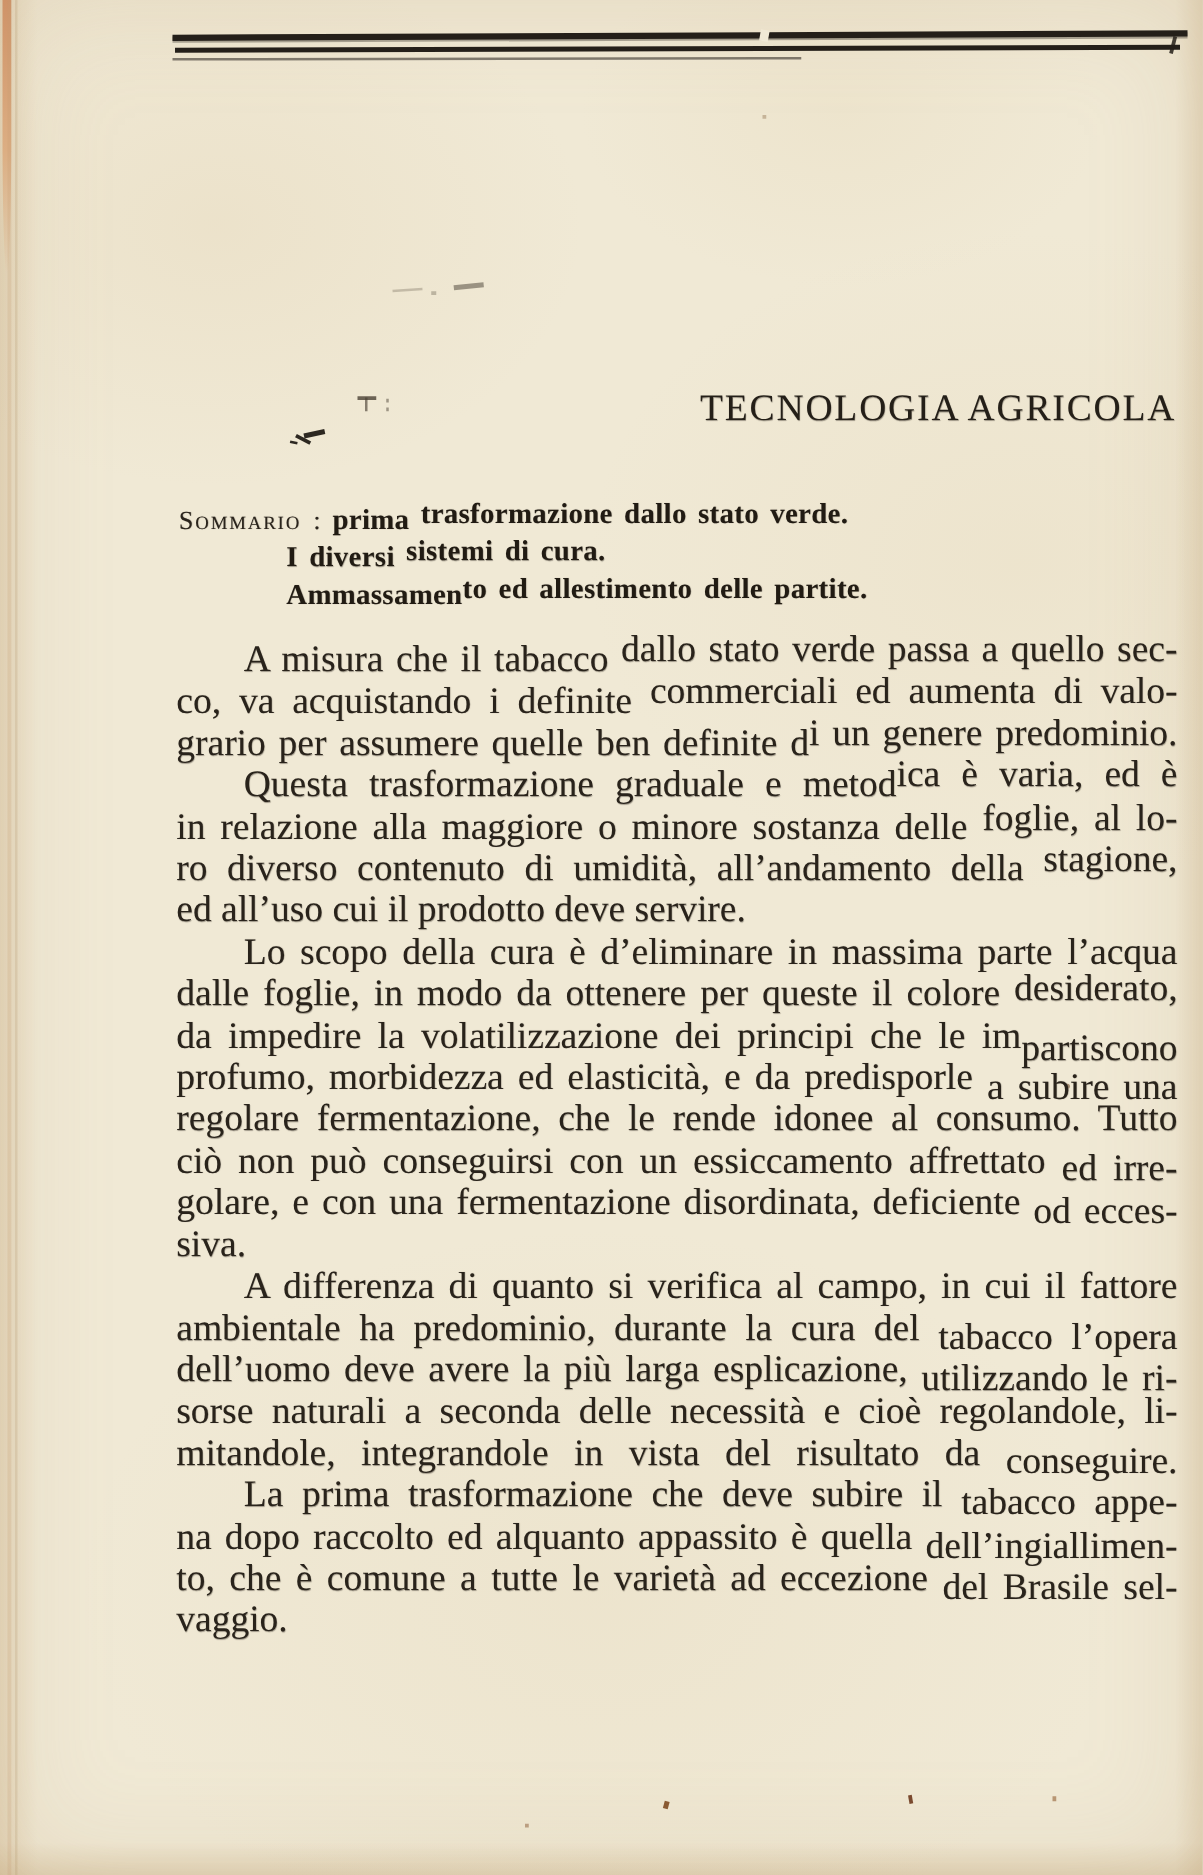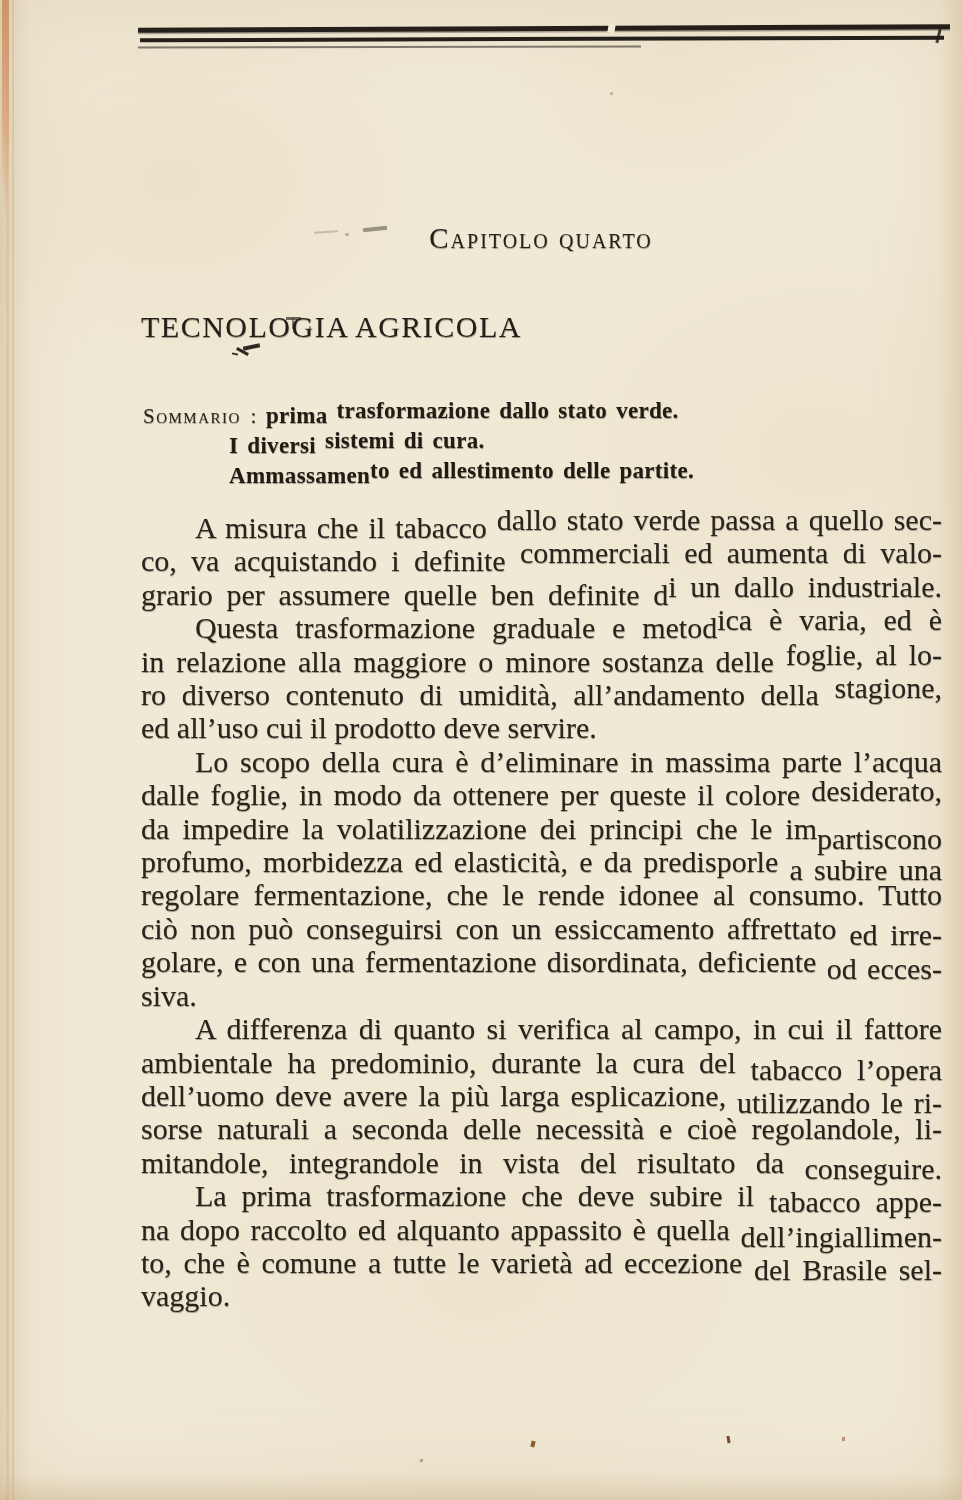--- a/index.html
+++ b/index.html
@@ -27,21 +27,21 @@
   .rules{position:absolute;left:138px;top:26px;width:812px;height:30px;}
   .rule{position:absolute;background:#241f19;}
   .rule1{top:0;left:0;width:100%;height:5px;transform:rotate(-0.25deg);box-shadow:0 1.5px 0 rgba(36,31,25,.35);}
   .rule2{top:11px;left:2px;width:99%;height:4px;transform:rotate(-0.18deg);}
   .rule3{top:20px;left:0;width:62%;height:2px;opacity:.55;transform:rotate(-0.1deg);}
   .rule-notch{position:absolute;left:470px;top:-2px;width:7px;height:9px;background:var(--paper,#f0e9d5);transform:rotate(10deg);}
   .rule-curl{position:absolute;right:10px;top:3px;width:3px;height:14px;background:#241f19;transform:rotate(14deg);opacity:.85;}
 
   .chapter{position:absolute;left:141px;width:800px;top:222px;text-align:center;
     font-variant:small-caps;font-size:29px;letter-spacing:2px;color:#241f18;}
-  .title{position:absolute;left:141px;width:800px;top:310px;text-align:left;
+  .title{position:absolute;left:141px;width:800px;top:310px;text-align:right;
     font-size:30px;letter-spacing:1.5px;color:#241f18;}
 
   .summary{position:absolute;left:143px;top:401px;width:780px;
     font-weight:700;font-size:23px;line-height:30px;color:#211b13;letter-spacing:.3px;word-spacing:3px;}
   .summary .scaps{font-variant:small-caps;font-weight:400;font-size:21px;letter-spacing:1.5px;color:#2a241c;margin-right:8px;text-align:right;}
   .sline.hang{padding-left:86px;}
 
   .bodytext{position:absolute;left:141px;top:511px;width:801px;
     font-size:30px;line-height:33.4px;color:#29231b;}
   .bline{text-align:justify;text-align-last:left;}
@@ -94,34 +94,33 @@
   <div class="mk am1"></div>
   <div class="mk am2"></div>
   <div class="mk am3"></div>
   <div class="mk s1"></div>
   <div class="mk s2"></div>
   <div class="mk s3"></div>
   <div class="mk s4"></div>
   <div class="mk s5"></div>
   <div class="mk s6"></div>
 
-  <div class="chapter">Capitolo quarto</div>
   <div class="title">TECNOLOGIA AGRICOLA</div>
 
   <div class="summary" id="summary">
       <div class="sline"><span class="scaps">Sommario :</span><span class="seg">prima </span><span class="seg" style="top: -5px;">trasformazione dallo stato verde.</span></div>
       <div class="sline hang"><span class="seg">I diversi </span><span class="seg" style="top: -5px; text-align: center;">sistemi di cura.</span></div>
       <div class="sline hang"><span class="seg">Ammassamen</span><span class="seg" style="top: -5px;">to ed allestimento delle partite.</span></div>
     </div>
 
   <div class="bodytext" id="bodytext">
       <div>
         <div class="bline just indent"><span class="seg">A misura che il tabacco </span><span class="seg" style="top: -8px;">dallo stato verde passa a quello sec-</span></div>
         <div class="bline just"><span class="seg">co, va acquistando i definite </span><span class="seg" style="top: -8px;">commerciali ed aumenta di valo-</span></div>
-        <div class="bline just"><span class="seg">grario per assumere quelle ben definite d</span><span class="seg" style="top: -8px;">i un dallo industriale.</span></div>
+        <div class="bline just"><span class="seg">grario per assumere quelle ben definite d</span><span class="seg" style="top: -8px;">i un genere predominio.</span></div>
       </div>
       <div>
         <div class="bline just indent"><span class="seg">Questa trasformazione graduale e metod</span><span class="seg" style="top: -8px;">ica è varia, ed è</span></div>
         <div class="bline just"><span class="seg">in relazione alla maggiore o minore sostanza delle </span><span class="seg" style="top: -7px;">foglie, al lo-</span></div>
         <div class="bline just"><span class="seg">ro diverso contenuto di umidità, all’andamento della </span><span class="seg" style="top: -7px;">stagione,</span></div>
         <div class="bline"><span class="seg">ed all’uso cui il prodotto deve servire.</span></div>
       </div>
       <div>
         <div class="bline just indent"><span class="seg">Lo scopo della cura è d’eliminare in massima parte l’acqua</span></div>
         <div class="bline just"><span class="seg">dalle foglie, in modo da ottenere per queste il colore </span><span class="seg" style="top: -4px;">desiderato,</span></div>

